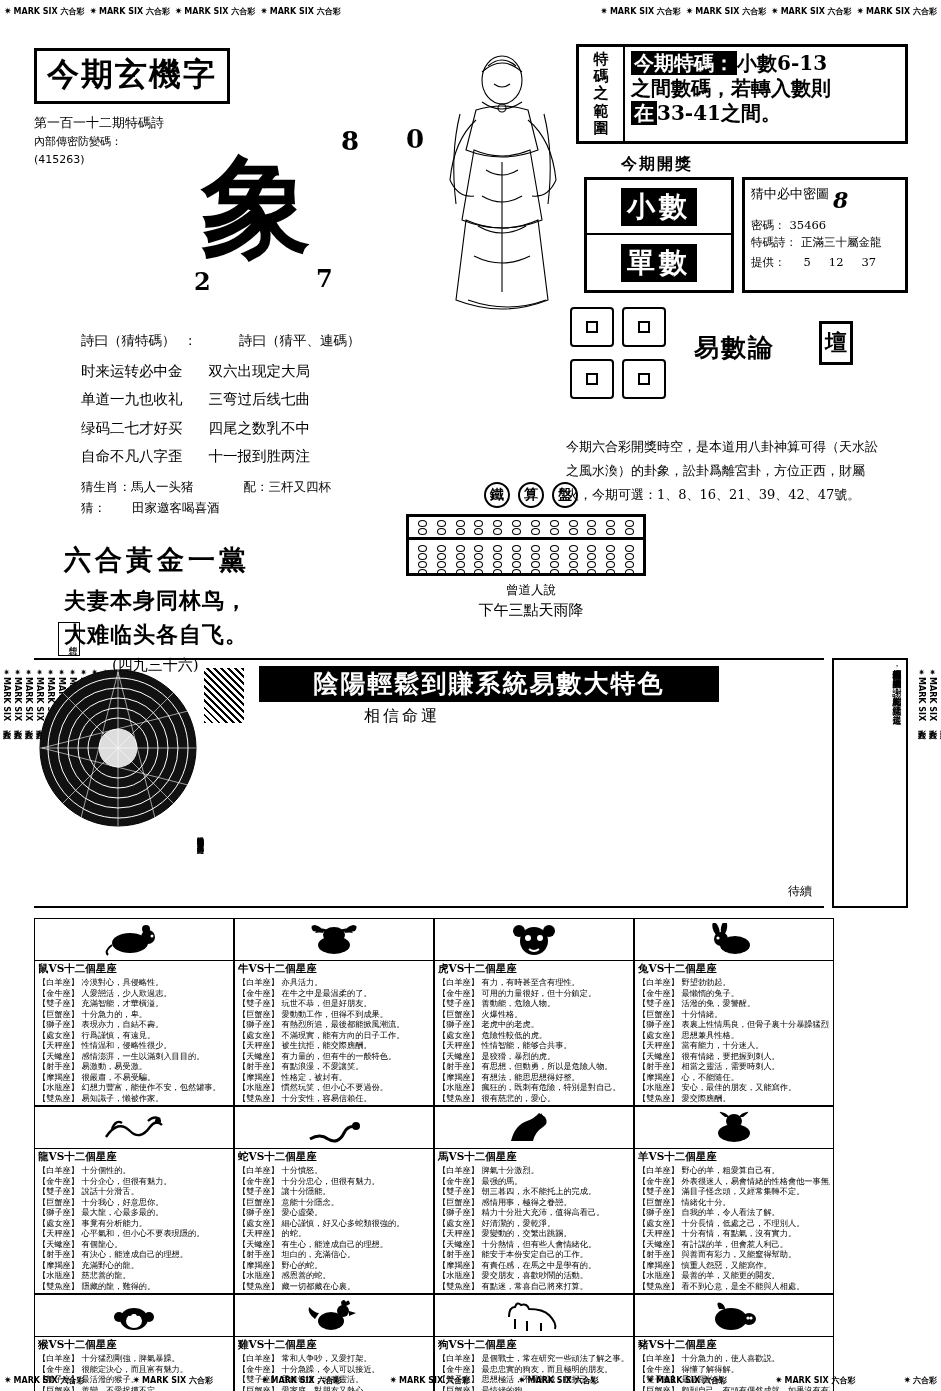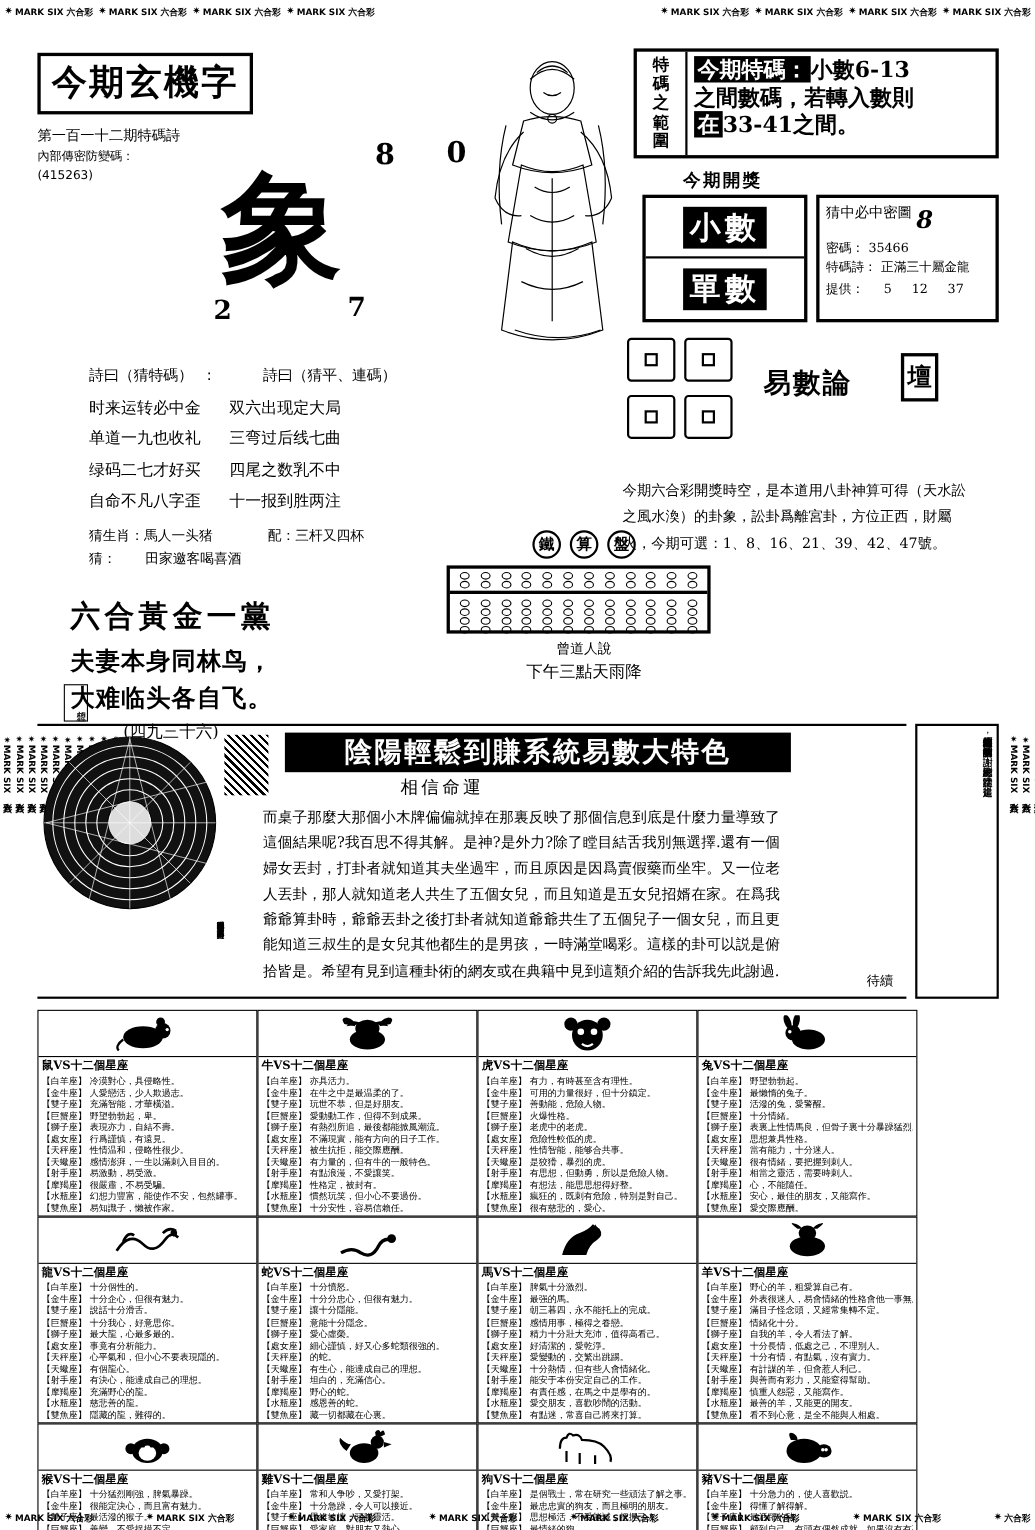--- a/index.html
+++ b/index.html
@@ -504,21 +504,20 @@
             <line x1="80" y1="4" x2="43" y2="150"></line>
               <line x1="80" y1="4" x2="117" y2="150"></line>
             <line x1="4" y1="80" x2="150" y2="43"></line>
               <line x1="4" y1="80" x2="150" y2="117"></line>
           </g>
         </svg>
       </div>
       <div class="mini-img"></div>
       <div class="art-banner">陰陽輕鬆到賺系統易數大特色</div>
       <div class="art-sub">相信命運</div>
-      <div class="art-body">而桌子那麼大那個小木牌偏偏就掉在那裏反映了那個信息到底是什麼力量導致了這個結果呢?我百思不得其解。是神?是外力?除了瞠目結舌我別無選擇.還有一個婦女丟封，打卦者就知道其夫坐過牢，而且原因是因爲賣假藥而坐牢。又一位老人丟卦，那人就知道老人共生了五個女兒，而且知道是五女兒招婿在家。在爲我爺爺算卦時，爺爺丟卦之後打卦者就知道爺爺共生了五個兒子一個女兒，而且更能知道三叔生的是女兒其他都生的是男孩，一時滿堂喝彩。這樣的卦可以説是俯拾皆是。希望有見到這種卦術的網友或在典籍中見到這類介紹的告訴我先此謝過.</div>
       <div class="art-cont">待續</div>
       <div class="vtext-block">
         <span style="font-size:7px">陰陽輕鬆到賺系統易數大特色 相信命運 八卦神算 天水訟之風水渙 訟卦爲離宮卦</span>
       </div>
     </div>
     <div class="sidecol">本個每期將會介紹如何注的原理，請問有了解的朋友指教，謝謝！綜給彩民朋友，請從頭注意，走起從這</div>
 
     <div class="zgrid">
 
       <div class="zrow">
@@ -532,21 +531,21 @@
                   <path d="M8 22 q-8 6 -4 10" stroke="#000" stroke-width="2" fill="none"></path>
                   <circle cx="48" cy="13" r="1.5" fill="#fff"></circle>
                 </g>
               </svg>
           </div>
           <div class="ztitle">鼠VS十二個星座</div>
           <div class="zlines">
             <div class="zline">【白羊座】 冷漠對心，具侵略性。</div>
             <div class="zline">【金牛座】 人愛戀活，少人欺過志。</div>
             <div class="zline">【雙子座】 充滿智能，才華橫溢。</div>
-            <div class="zline">【巨蟹座】 野望勃勃起，卑。</div>
+            <div class="zline">【巨蟹座】 十分急力的，卑。</div>
             <div class="zline">【獅子座】 表現亦力，自結不壽。</div>
             <div class="zline">【處女座】 行爲謹慎，有遠見。</div>
             <div class="zline">【天秤座】 性情温和，侵略性很少。</div>
             <div class="zline">【天蠍座】 感情澎湃，一生以滿刺入目目的。</div>
             <div class="zline">【射手座】 易激動，易受激。</div>
             <div class="zline">【摩羯座】 很嚴肅，不易受騙。</div>
             <div class="zline">【水瓶座】 幻想力豐富，能使作不安，包然罐事。</div>
             <div class="zline">【雙魚座】 易知識子，懶被作家。</div>
           </div>
         </div>

